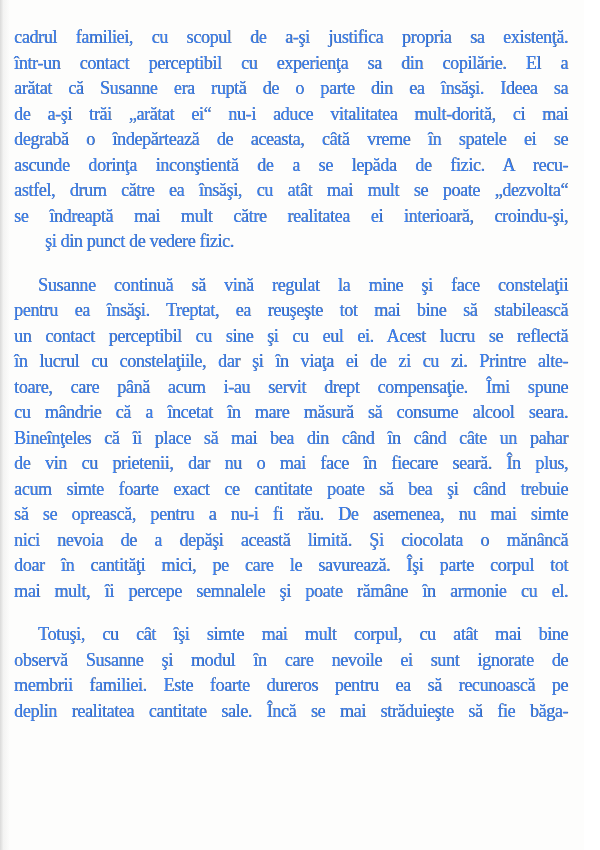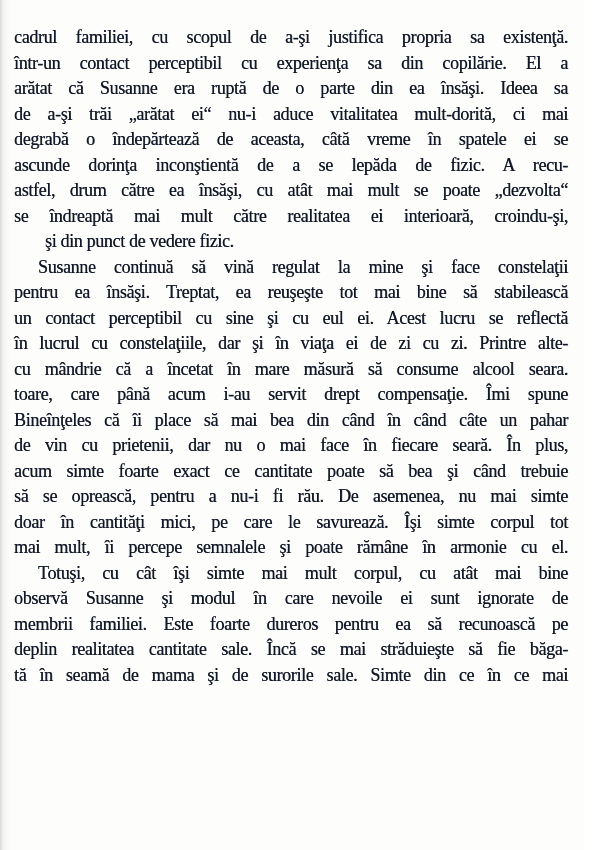--- a/index.html
+++ b/index.html
@@ -7,21 +7,21 @@
     padding: 0;
     background: #ffffff;
   }
   .page {
     position: relative;
     width: 584px;
     height: 850px;
     background: #fdfdfc;
     overflow: hidden;
     font-family: "Liberation Serif", "DejaVu Serif", serif;
-    color: #0f172a;
+    color: #3b82f6;
   }
   .edge-shadow {
     position: absolute;
     left: 0; top: 0; bottom: 0;
     width: 10px;
     background: linear-gradient(90deg, rgba(60,60,60,0.18) 0%, rgba(60,60,60,0.05) 35%, rgba(60,60,60,0) 100%);
     pointer-events: none;
   }
   .text-block {
     position: absolute;
@@ -39,20 +39,21 @@
     white-space: normal;
   }
   
   .paragraph.ends-short .line:last-child {
     text-align-last: left;
     margin-left: 31px;
   }
   
   .paragraph.indent .line:first-child {
     text-indent: 24px;
+    margin-top: 18px;
   }
 </style>
 </head>
 <body>
 
 <div class="page">
   <div class="edge-shadow"></div>
   <div class="text-block">
 
     <div class="paragraph ends-short">
@@ -65,32 +66,32 @@
       <div class="line">astfel, drum către ea însăşi, cu atât mai mult se poate „dezvolta“</div>
       <div class="line">se îndreaptă mai mult către realitatea ei interioară, croindu-şi,</div>
       <div class="line">şi din punct de vedere fizic.</div>
     </div>
 
     <div class="paragraph indent">
       <div class="line">Susanne continuă să vină regulat la mine şi face constelaţii</div>
       <div class="line">pentru ea însăşi. Treptat, ea reuşeşte tot mai bine să stabilească</div>
       <div class="line">un contact perceptibil cu sine şi cu eul ei. Acest lucru se reflectă</div>
       <div class="line">în lucrul cu constelaţiile, dar şi în viaţa ei de zi cu zi. Printre alte-</div>
+      <div class="line">toare, care până acum i-au servit drept compensaţie. Îmi spune</div>
       <div class="line">cu mândrie că a încetat în mare măsură să consume alcool seara.</div>
-      <div class="line">toare, care până acum i-au servit drept compensaţie. Îmi spune</div>
       <div class="line">Bineînţeles că îi place să mai bea din când în când câte un pahar</div>
       <div class="line">de vin cu prietenii, dar nu o mai face în fiecare seară. În plus,</div>
       <div class="line">acum simte foarte exact ce cantitate poate să bea şi când trebuie</div>
       <div class="line">să se oprească, pentru a nu-i fi rău. De asemenea, nu mai simte</div>
-      <div class="line">doar în cantităţi mici, pe care le savurează. Îşi simte corpul tot</div>
+      <div class="line">nici nevoia de a depăşi această limită. Şi ciocolata o mănâncă</div>
+      <div class="line">doar în cantităţi mici, pe care le savurează. Îşi parte corpul tot</div>
       <div class="line">mai mult, îi percepe semnalele şi poate rămâne în armonie cu el.</div>
     </div>
 
     <div class="paragraph indent">
       <div class="line">Totuşi, cu cât îşi simte mai mult corpul, cu atât mai bine</div>
       <div class="line">observă Susanne şi modul în care nevoile ei sunt ignorate de</div>
       <div class="line">membrii familiei. Este foarte dureros pentru ea să recunoască pe</div>
       <div class="line">deplin realitatea cantitate sale. Încă se mai străduieşte să fie băga-</div>
-      <div class="line">tă în seamă de mama şi de surorile sale. Simte din ce în ce mai</div>
     </div>
 
   </div>
 </div>
 
 </body></html>

